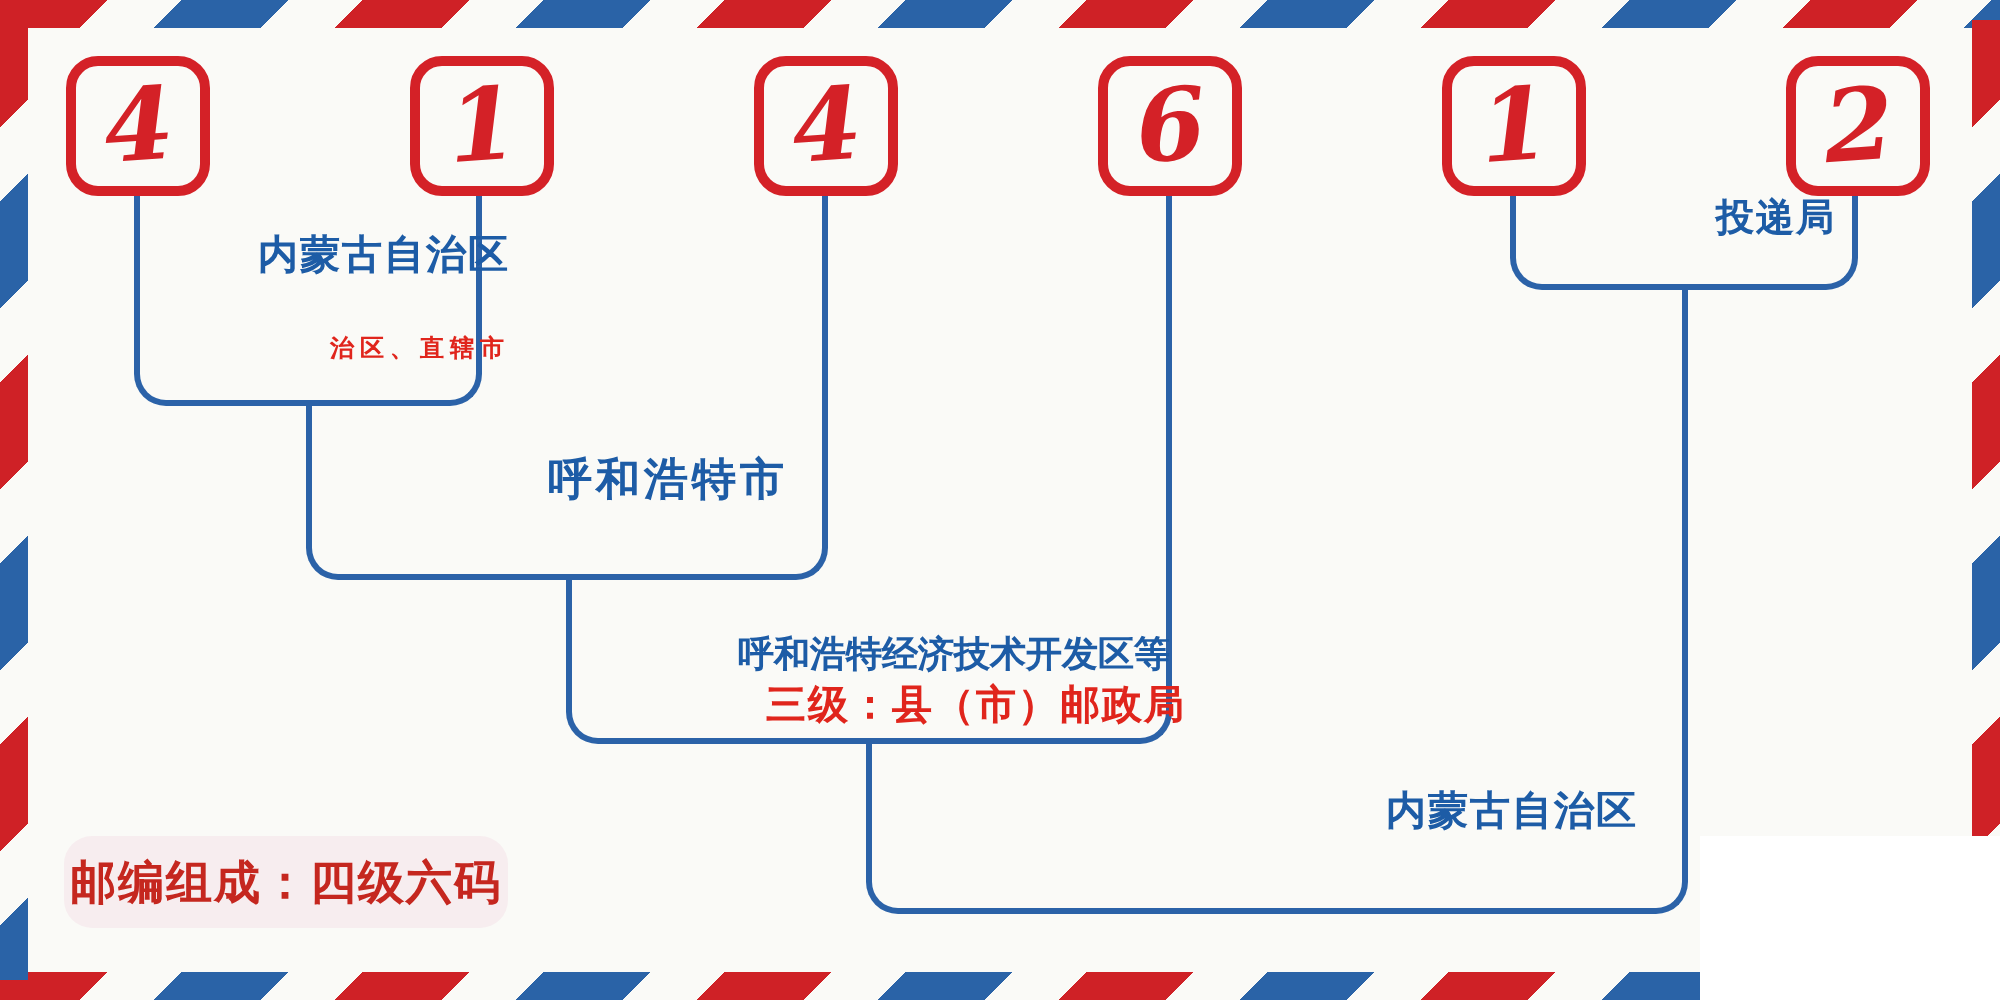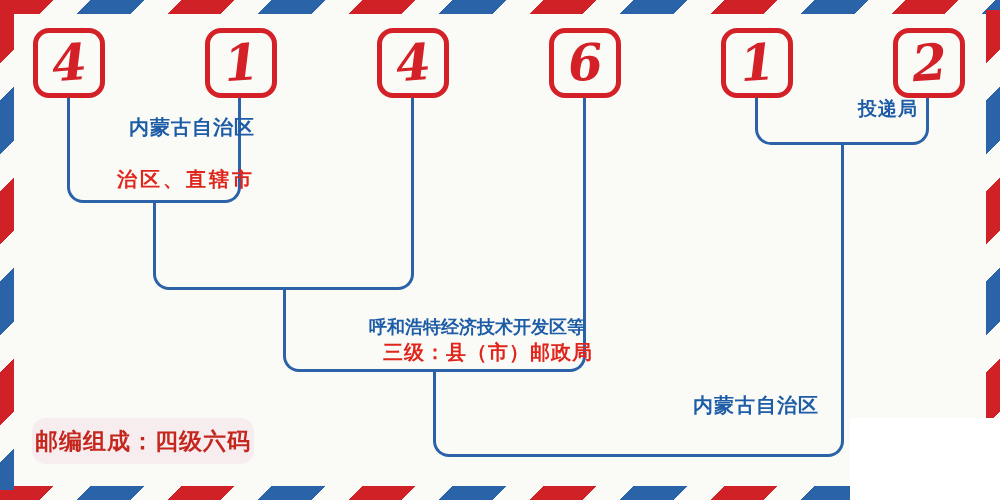--- a/index.html
+++ b/index.html
@@ -106,22 +106,23 @@
   <div class="bracket" style="left:67px;top:98px;width:174px;height:105px"></div>
   <div class="bracket" style="left:153px;top:203px;width:261px;height:87px"></div>
   <div class="vline" style="left:411px;top:98px;height:105px"></div>
   <div class="bracket" style="left:283px;top:290px;width:303px;height:82px"></div>
   <div class="vline" style="left:583px;top:98px;height:192px"></div>
   <div class="bracket" style="left:433px;top:372px;width:411px;height:85px"></div>
   <div class="vline" style="left:841px;top:145px;height:227px"></div>
   <div class="bracket" style="left:755px;top:98px;width:174px;height:47px"></div>
 
   <div class="lbl lbl-blue" style="left:55px;top:114px;width:200px;font-size:20px;letter-spacing:1px">内蒙古自治区</div>
-  <div class="lbl lbl-red" style="left:55px;top:166px;width:200px;font-size:20px;letter-spacing:3px">治区、直辖市</div>
+  <div class="lbl lbl-red" style="left:55px;top:166px;width:200px;font-size:12px;letter-spacing:3px">治区、直辖市</div>
 
+  <div class="lbl lbl-blue" style="left:174px;top:225px;width:220px;font-size:22px;letter-spacing:2px">呼和浩特市</div>
 
   <div class="lbl lbl-blue" style="left:285px;top:315px;width:300px;font-size:18px">呼和浩特经济技术开发区等</div>
   <div class="lbl lbl-red" style="left:293px;top:339px;width:300px;font-size:20px;letter-spacing:1px">三级：县（市）邮政局</div>
 
   <div class="lbl lbl-blue" style="left:459px;top:392px;width:360px;font-size:20px;letter-spacing:1px">内蒙古自治区</div>
 
   <div class="lbl lbl-blue" style="left:768px;top:96px;width:150px;font-size:19px;letter-spacing:1px">投递局</div>
 
   <div class="badge">
     <span>邮编组成：四级六码</span>

